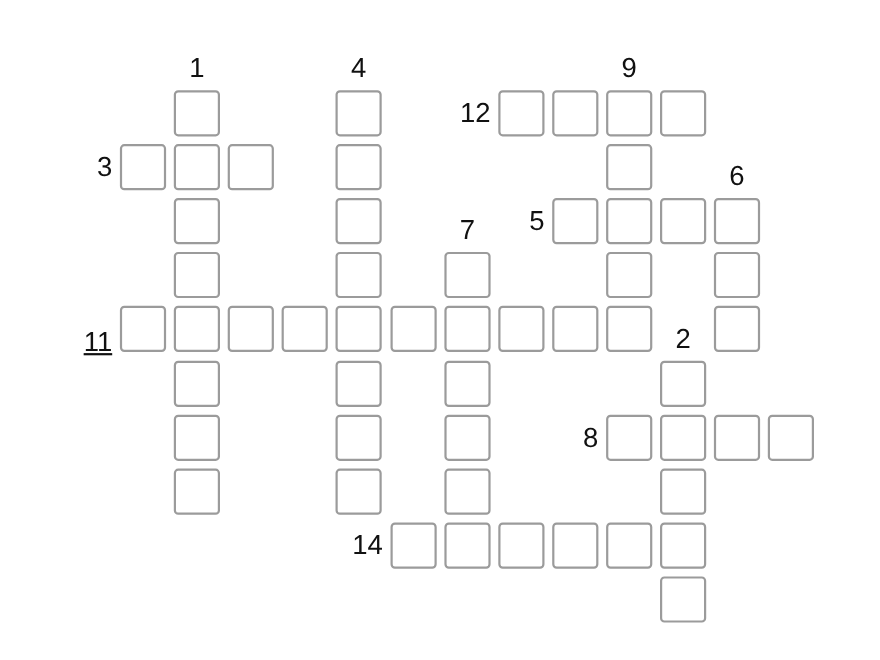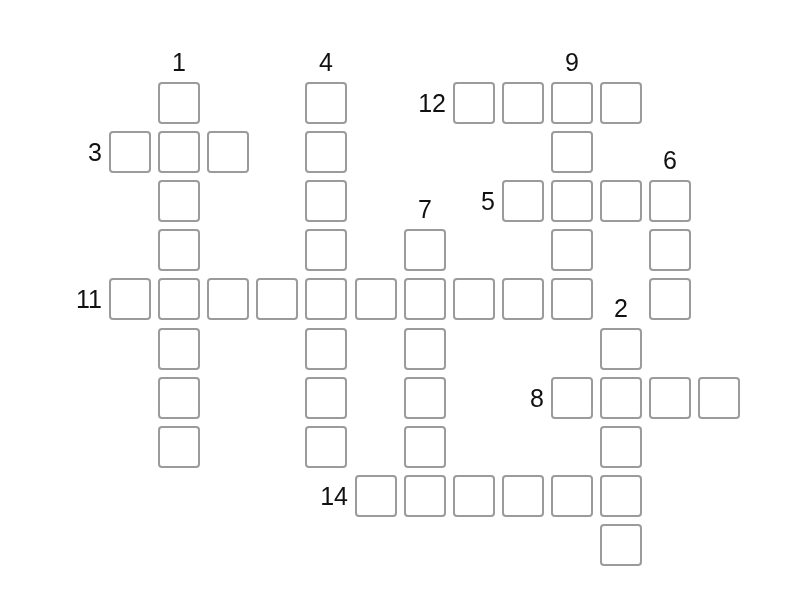--- a/index.html
+++ b/index.html
@@ -106,18 +106,18 @@
     <div class="cell" style="left: 453px; top: 475px; border-color: rgb(155, 155, 155); background: rgb(255, 255, 255);"></div>
     <div class="cell" style="left: 502px; top: 475px; border-color: rgb(155, 155, 155); background: rgb(255, 255, 255);"></div>
     <div class="cell" style="left: 551px; top: 475px; border-color: rgb(155, 155, 155); background: rgb(255, 255, 255);"></div>
     <div class="clue-number across" style="color: rgb(17, 17, 17); left: 268px; top: 480px;">14</div>
     <div class="cell" style="left: 109px; top: 278px; border-color: rgb(155, 155, 155); background: rgb(255, 255, 255);"></div>
     <div class="cell" style="left: 207px; top: 278px; border-color: rgb(155, 155, 155); background: rgb(255, 255, 255);"></div>
     <div class="cell" style="left: 256px; top: 278px; border-color: rgb(155, 155, 155); background: rgb(255, 255, 255);"></div>
     <div class="cell" style="left: 355px; top: 278px; border-color: rgb(155, 155, 155); background: rgb(255, 255, 255);"></div>
     <div class="cell" style="left: 453px; top: 278px; border-color: rgb(155, 155, 155); background: rgb(255, 255, 255);"></div>
     <div class="cell" style="left: 502px; top: 278px; border-color: rgb(155, 155, 155); background: rgb(255, 255, 255);"></div>
-    <div class="clue-number across" style="color: rgb(17, 17, 17); left: 22px; top: 283px;">11</div>
+    <div class="clue-number across" style="color: rgb(17, 17, 17); left: 22px; top: 295px; text-decoration: underline;">11</div>
     <div class="cell" style="left: 453px; top: 82px; border-color: rgb(155, 155, 155); background: rgb(255, 255, 255);"></div>
     <div class="cell" style="left: 502px; top: 82px; border-color: rgb(155, 155, 155); background: rgb(255, 255, 255);"></div>
     <div class="cell" style="left: 600px; top: 82px; border-color: rgb(155, 155, 155); background: rgb(255, 255, 255);"></div>
     <div class="clue-number across" style="color: rgb(17, 17, 17); left: 366px; top: 87px;">12</div>
   </div>
 
 </body></html>

